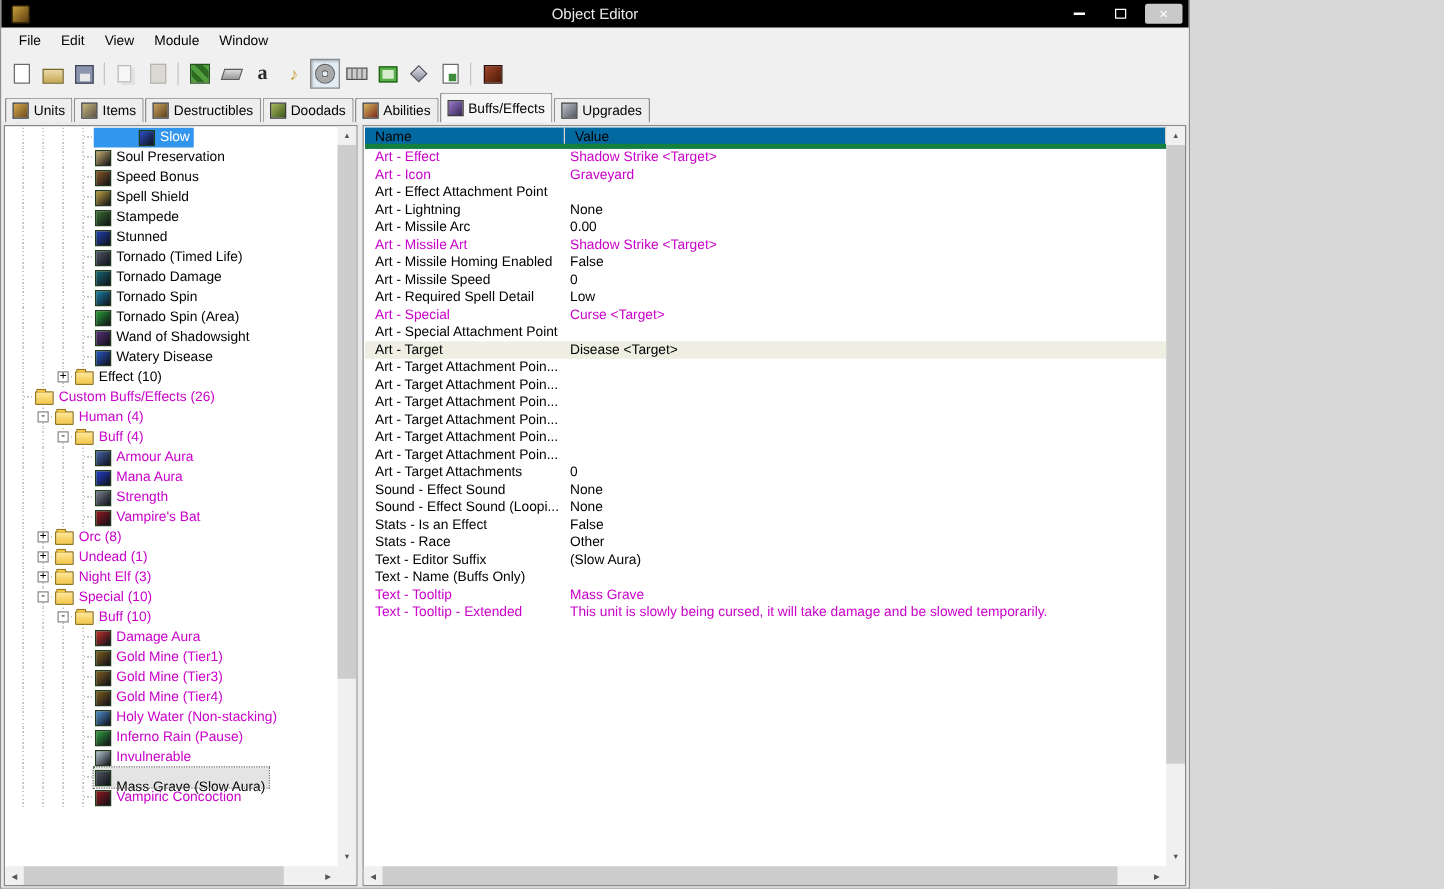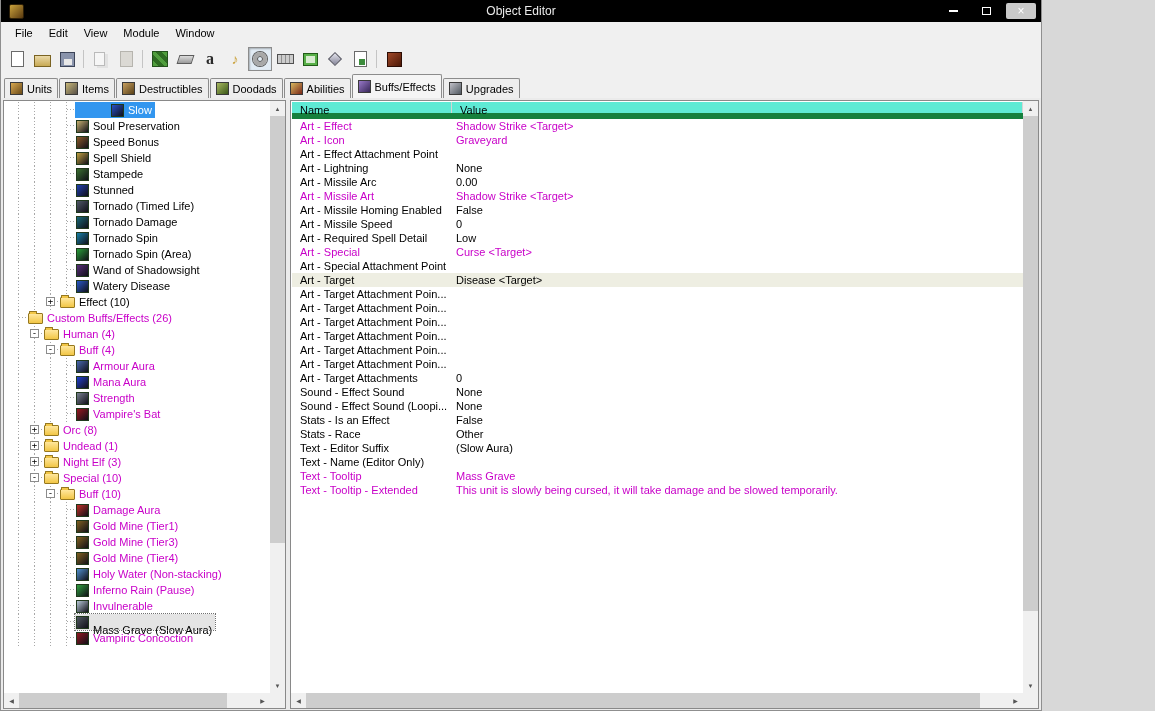--- a/index.html
+++ b/index.html
@@ -1,18 +1,18 @@
 <!DOCTYPE html>
 <html><head>
 <meta charset="utf-8">
 <style>
   *{box-sizing:border-box;margin:0;padding:0;}
   html,body{width:1155px;height:711px;}
   body{font-family:"Liberation Sans",sans-serif;font-size:11px;background:#d8d8d8;}
-  .window{width:1042px;height:711px;position:relative;background:#ebebeb;border:1px solid #8f8f8f;border-top:none;overflow:hidden;}
+  .window{width:952px;height:711px;position:relative;background:#ebebeb;border:1px solid #8f8f8f;border-top:none;overflow:hidden;}
 
   
   .titlebar{height:22px;background:#000;position:relative;display:flex;align-items:center;}
   .app-icon{width:15px;height:15px;margin-left:8px;background:linear-gradient(135deg,#caa23c,#5a3a10);border-radius:2px;border:1px solid #2e2008;}
   .titlebar .title{position:absolute;left:0;right:0;text-align:center;color:#eaeaea;font-size:12px;pointer-events:none;}
   .controls{position:absolute;right:5px;top:2px;display:flex;gap:7px;align-items:center;height:18px;}
   .ctl{width:26px;height:16px;display:flex;align-items:center;justify-content:center;color:#fff;}
   .ctl .bar{width:9px;height:2px;background:#fff;}
   .ctl .box{width:9px;height:8px;border:1px solid #fff;}
   .ctl.close{background:#c9c9c9;border-radius:2px;width:30px;font-size:12px;line-height:12px;}
@@ -84,21 +84,21 @@
   .node.sel-active .tree-label{color:#fff;}
   .node.sel-inactive{background:#e4e4e4;outline:1px dotted #707070;}
   .node.sel-inactive .tree-label{color:#000;margin-top:16px;}
   .item-icon{width:13px;height:13px;flex:none;border:1px solid #20381c;}
   .folder-icon{width:15px;height:11px;flex:none;background:linear-gradient(180deg,#ffe79c,#f2c646);border:1px solid #96781e;border-radius:1px;position:relative;margin-top:1px;}
   .folder-icon::before{content:"";position:absolute;top:-3px;left:0;width:6px;height:2px;background:#f2c646;border:1px solid #96781e;border-bottom:none;border-radius:1px 1px 0 0;}
   .tree-label{color:#000;}
   .tree-label.custom{color:#c800c8;}
 
   
-  .grid-header{position:absolute;top:1px;left:1px;right:15px;height:17px;display:flex;background:#5eead4;border-bottom:6px solid #15803d;}
+  .grid-header{position:absolute;top:1px;left:1px;right:15px;height:17px;display:flex;background:#0369a1;border-bottom:4px solid #15803d;}
   .gh-cell{padding:2px 4px 0 8px;color:#000;border-right:1px solid #d4d4d4;}
   .gh-name{width:160px;flex:none;}
   .gh-value{flex:1;}
   .grid-rows{position:absolute;top:18px;left:1px;right:15px;bottom:15px;overflow:hidden;}
   .grid-row{height:14px;display:flex;align-items:center;}
   .grid-row.selected{background:#eeeee2;}
   .cell{white-space:nowrap;overflow:hidden;color:#000;}
   .cell.name{width:160px;flex:none;padding-left:8px;}
   .cell.value{flex:1;padding-left:4px;}
   .grid-row.modified .cell{color:#c800c8;}
@@ -766,21 +766,21 @@
           </div>
           <div class="grid-row">
             <div class="cell name">Stats - Race</div>
             <div class="cell value">Other</div>
           </div>
           <div class="grid-row">
             <div class="cell name">Text - Editor Suffix</div>
             <div class="cell value">(Slow Aura)</div>
           </div>
           <div class="grid-row">
-            <div class="cell name">Text - Name (Editor Only)</div>
+            <div class="cell name">Text - Name (Buffs Only)</div>
             <div class="cell value"></div>
           </div>
           <div class="grid-row modified">
             <div class="cell name">Text - Tooltip</div>
             <div class="cell value">Mass Grave</div>
           </div>
           <div class="grid-row modified">
             <div class="cell name">Text - Tooltip - Extended</div>
             <div class="cell value">This unit is slowly being cursed, it will take damage and be slowed temporarily.</div>
           </div>

